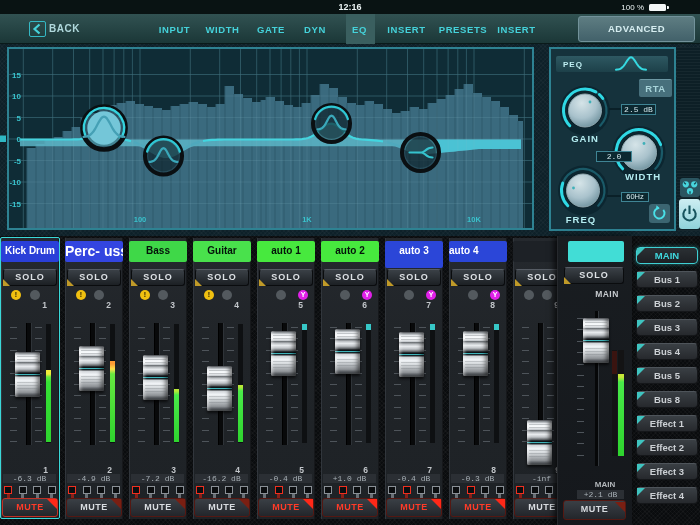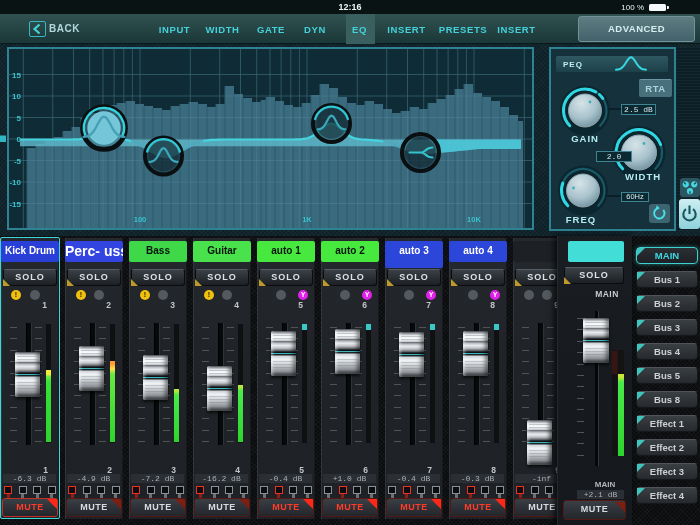--- a/index.html
+++ b/index.html
@@ -496,21 +496,21 @@
 <div class="ab" style="left:390.5px;top:493.5px;width:3px;height:4px;background:#6a7076"></div>
 <div class="ab" style="left:402.5px;top:485.5px;width:8px;height:8px;border:1.8px solid #f03020;background:#0c0e10"></div>
 <div class="ab" style="left:405.0px;top:493.5px;width:3px;height:4px;background:#8a2018"></div>
 <div class="ab" style="left:417px;top:485.5px;width:8px;height:8px;border:1.8px solid #8a9096;background:#0c0e10"></div>
 <div class="ab" style="left:419.5px;top:493.5px;width:3px;height:4px;background:#6a7076"></div>
 <div class="ab" style="left:431.5px;top:485.5px;width:8px;height:8px;border:1.8px solid #8a9096;background:#0c0e10"></div>
 <div class="ab" style="left:434.0px;top:493.5px;width:3px;height:4px;background:#6a7076"></div>
 <div class="ab" style="left:386px;top:497.5px;width:56px;height:19.5px;background:linear-gradient(#3a3f45,#23262b);border:1.5px solid #551812;border-radius:3px;color:#ff3b28;font-size:9px;font-weight:bold;text-align:center;line-height:17px;letter-spacing:.5px;overflow:hidden">MUTE</div>
 <div class="ab" style="left:431px;top:499px;width:0;height:0;border-top:10px solid #ff2818;border-left:10px solid transparent"></div>
 <div class="ab" style="left:449px;top:238px;width:58px;height:281px;background:linear-gradient(180deg,#25292e,#202428 40%,#1e2226);box-shadow:inset 1px 0 0 #31363c,inset -1px 0 0 #16181b"></div>
-<div class="ab" style="left:449px;top:241px;width:58px;height:21px;background:#2b46d8;border-radius:2px;color:#fff;font-size:10px;font-weight:bold;text-align:center;line-height:20.5px;white-space:nowrap;overflow:hidden">auto 4</div>
+<div class="ab" style="left:449px;top:241px;width:58px;height:21px;background:#2b46d8;border-radius:2px;color:#fff;font-size:10px;font-weight:bold;line-height:20.5px;white-space:nowrap;overflow:hidden">auto 4</div>
 <div class="ab" style="left:451px;top:269px;width:54px;height:16.5px;background:linear-gradient(#3a4046,#1c2024);border:1px solid #0a0c0e;border-top-color:#565c64;border-radius:3px;color:#dde1e5;font-size:9px;font-weight:bold;text-align:center;line-height:15px;letter-spacing:1px">SOLO</div>
 <div class="ab" style="left:451px;top:278.5px;width:0;height:0;border-bottom:7px solid #c09a28;border-right:7px solid transparent"></div>
 <div class="ab" style="left:468px;top:290px;width:10px;height:10px;border-radius:50%;background:#53595e;color:;font-size:7px;font-weight:bold;text-align:center;line-height:10px"></div>
 <div class="ab" style="left:490px;top:290px;width:10px;height:10px;border-radius:50%;background:#e020e8;color:#fff;font-size:7px;font-weight:bold;text-align:center;line-height:10px">Y</div>
 <div class="ab" style="left:473px;top:300px;width:22px;text-align:right;color:#c2c6ca;font-size:8.5px;font-weight:bold">8</div>
 <div class="ab" style="left:458px;top:327px;width:7px;height:115px;background:repeating-linear-gradient(to bottom,#4e545a 0 1px,transparent 1px 11.4px)"></div>
 <div class="ab" style="left:483px;top:327px;width:7px;height:115px;background:repeating-linear-gradient(to bottom,#4e545a 0 1px,transparent 1px 11.4px)"></div>
 <div class="ab" style="left:474.5px;top:323px;width:4.5px;height:122px;background:#08090a;box-shadow:1px 0 0 #2e3338,-1px 0 0 #000"></div>
 <div class="ab" style="left:493.5px;top:324px;width:5.5px;height:119px;background:#0e1012"></div>
 <div class="ab" style="left:493.5px;top:324px;width:5.5px;height:6px;background:#37c8c8"></div>

